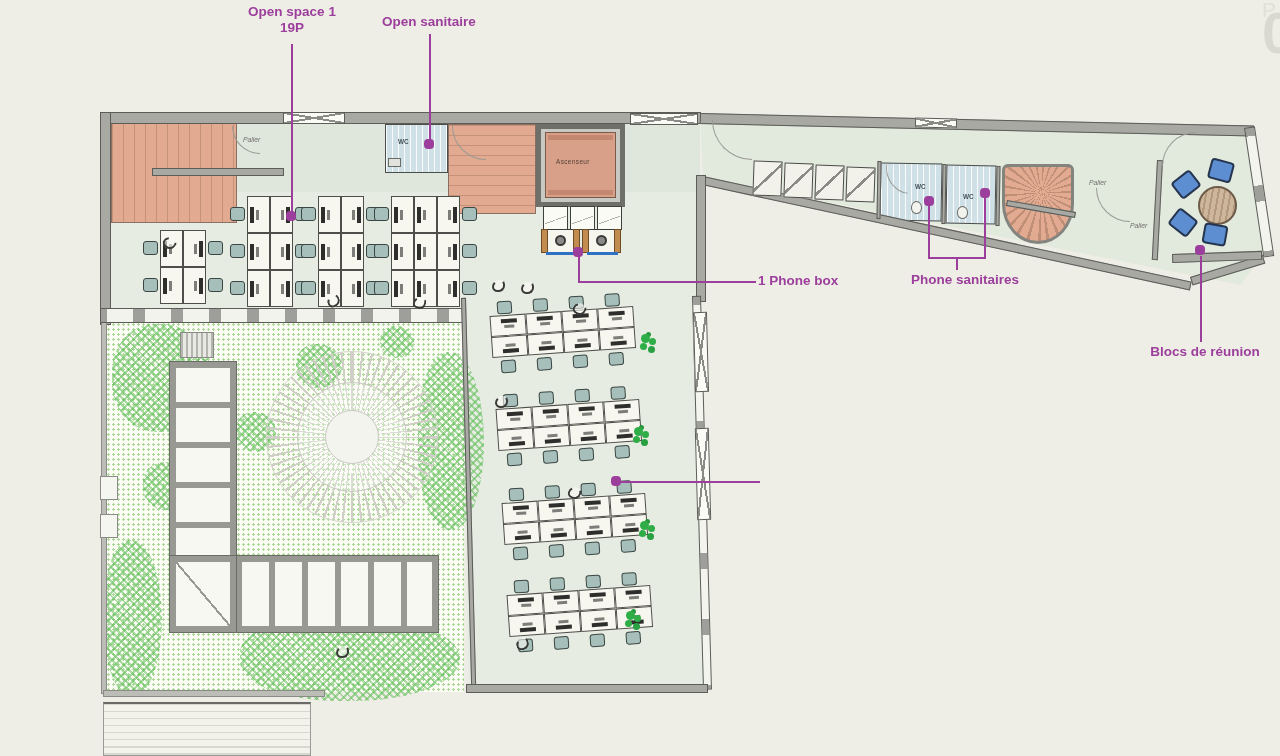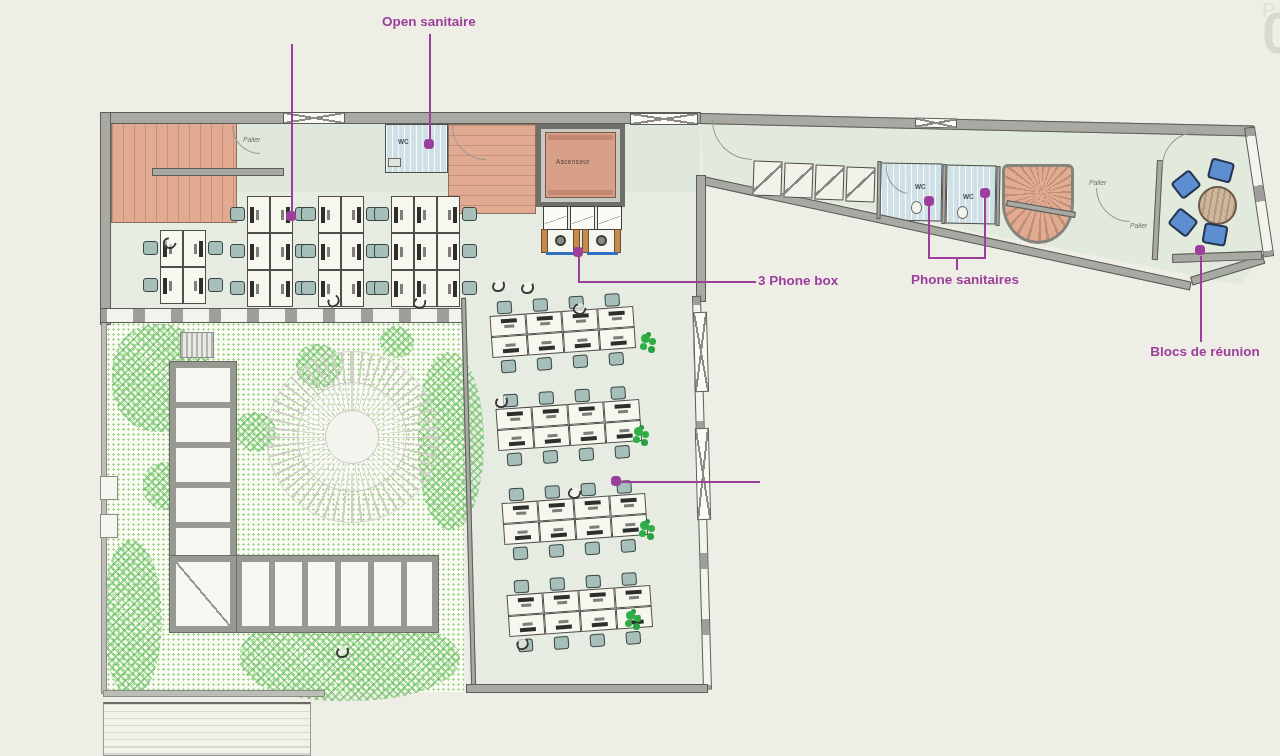--- a/index.html
+++ b/index.html
@@ -497,30 +497,34 @@
       <div class="toilet" style="left: 957px; top: 206px; z-index: 13;"></div>
       <div class="lbl lbl-palier" style="left: 243px; top: 136px; z-index: 20;">Palier</div>
       <div class="lbl lbl-palier" style="left: 1089px; top: 179px; z-index: 20;">Palier</div>
       <div class="lbl lbl-palier" style="left: 1130px; top: 222px; z-index: 20;">Palier</div>
       <div class="lbl lbl-wc" style="left: 398px; top: 138px; z-index: 20;">WC</div>
       <div class="lbl lbl-wc" style="left: 915px; top: 183px; z-index: 20;">WC</div>
       <div class="lbl lbl-wc" style="left: 963px; top: 193px; z-index: 20;">WC</div>
       <div class="lbl lbl-ascenseur" style="left: 556px; top: 158px; z-index: 20;">Ascenseur</div>
       <div class="anno-seg" style="left: 291px; top: 44px; width: 2px; height: 169px;"></div>
       <div class="anno-dot" style="left: 286px; top: 211px;"></div>
+      <div class="anno-label" style="left: 222px; top: 4px; width: 140px; text-align: center;">
+        <div style="position: static;">Open space 1</div>
+        <div style="position: static;">19P</div>
+      </div>
       <div class="anno-seg" style="left: 429px; top: 34px; width: 2px; height: 106px;"></div>
       <div class="anno-dot" style="left: 424px; top: 139px;"></div>
       <div class="anno-label" style="left: 363px; top: 14px; width: 132px; text-align: center;">
         <div style="position: static;">Open sanitaire</div>
       </div>
       <div class="anno-seg" style="left: 578px; top: 281px; width: 178px; height: 2px;"></div>
       <div class="anno-seg" style="left: 578px; top: 254px; width: 2px; height: 28px;"></div>
       <div class="anno-dot" style="left: 573px; top: 247px;"></div>
       <div class="anno-label" style="left: 758px; top: 273px; width: 140px; text-align: left;">
-        <div style="position: static;">3 Phone box</div>
+        <div style="position: static;">1 Phone box</div>
       </div>
       <div class="anno-seg" style="left: 928px; top: 206px; width: 2px; height: 52px;"></div>
       <div class="anno-seg" style="left: 984px; top: 198px; width: 2px; height: 60px;"></div>
       <div class="anno-seg" style="left: 928px; top: 257px; width: 58px; height: 2px;"></div>
       <div class="anno-seg" style="left: 956px; top: 257px; width: 2px; height: 13px;"></div>
       <div class="anno-dot" style="left: 924px; top: 196px;"></div>
       <div class="anno-dot" style="left: 980px; top: 188px;"></div>
       <div class="anno-label" style="left: 895px; top: 272px; width: 140px; text-align: center;">
         <div style="position: static;">Phone sanitaires</div>
       </div>

